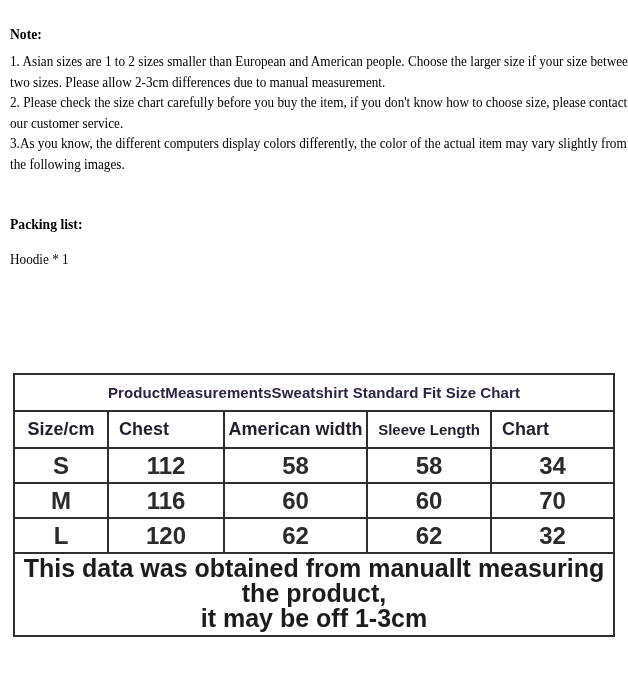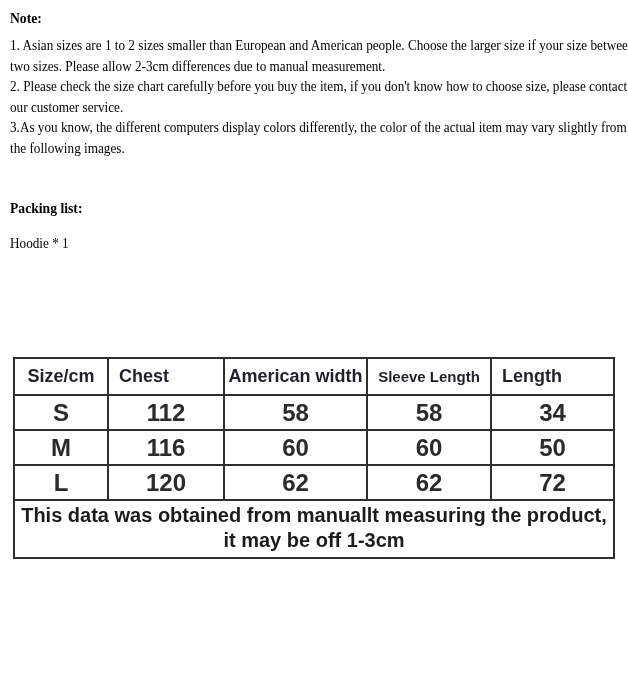--- a/index.html
+++ b/index.html
@@ -4,21 +4,21 @@
 <style>
   * { box-sizing: border-box; }
   html, body {
     margin: 0; padding: 0;
     width: 628px; height: 686px;
     background: var(--background, #ffffff);
     overflow: hidden;
   }
   .page {
     width: 628px; height: 686px;
-    padding: 8px 10px 0 10px;
+    padding: 24px 10px 0 10px;
     font-family: "Liberation Serif", serif;
     color: var(--note_text, #000000);
   }
 
   
   .text-block {
     transform: scaleX(0.91);
     transform-origin: 0 0;
     white-space: nowrap;
   }
@@ -79,21 +79,21 @@
   tr.head-row th.small-font { font-size: 15px; }
   tbody.data-rows td {
     height: 35px;
     font-size: 24px;
     font-weight: bold;
     text-align: center;
     color: var(--data_text, #2b2b2b);
   }
   tr.footer-row td {
     height: 57px;
-    font-size: 20px;
+    font-size: 25px;
     font-weight: bold;
     text-align: center;
     line-height: 25px;
     padding: 2px 0 4px 0;
     color: var(--footer_text, #1c1c1c);
   }
 </style>
 </head>
 <body>
 
@@ -116,49 +116,52 @@
 
   <table class="size-chart">
     <colgroup>
       <col style="width:94px">
       <col style="width:116px">
       <col style="width:143px">
       <col style="width:124px">
       <col style="width:123px">
     </colgroup>
     <thead>
+      <tr class="title-row">
+        <th colspan="5">ProductMeasurementsSweatshirt Standard Fit Size Chart</th>
+      </tr>
       <tr class="head-row">
         <th>Size/cm</th>
         <th class="align-left">Chest</th>
         <th>American width</th>
         <th class="small-font">Sleeve Length</th>
-        <th class="align-left">Length</th>
+        <th class="align-left">Chart</th>
       </tr>
     </thead>
     <tbody class="data-rows">
       <tr>
         <td>S</td>
         <td>112</td>
         <td>58</td>
         <td>58</td>
         <td>34</td>
       </tr>
       <tr>
         <td>M</td>
         <td>116</td>
         <td>60</td>
         <td>60</td>
-        <td>50</td>
+        <td>70</td>
       </tr>
       <tr>
         <td>L</td>
         <td>120</td>
         <td>62</td>
         <td>62</td>
-        <td>72</td>
+        <td>32</td>
       </tr>
     </tbody>
     <tfoot>
       <tr class="footer-row">
         <td colspan="5">
           <div>This data was obtained from manuallt measuring the product,</div>
           <div>it may be off 1-3cm</div>
         </td>
       </tr>
     </tfoot>

